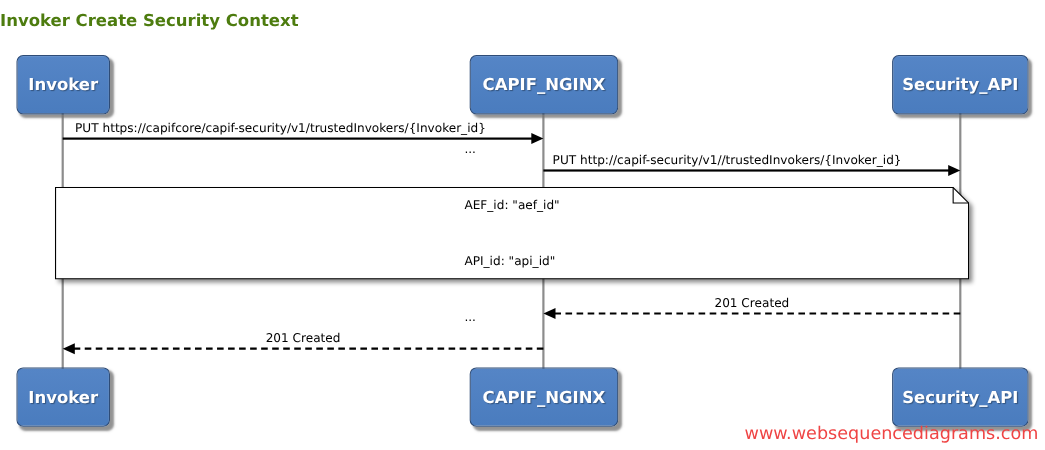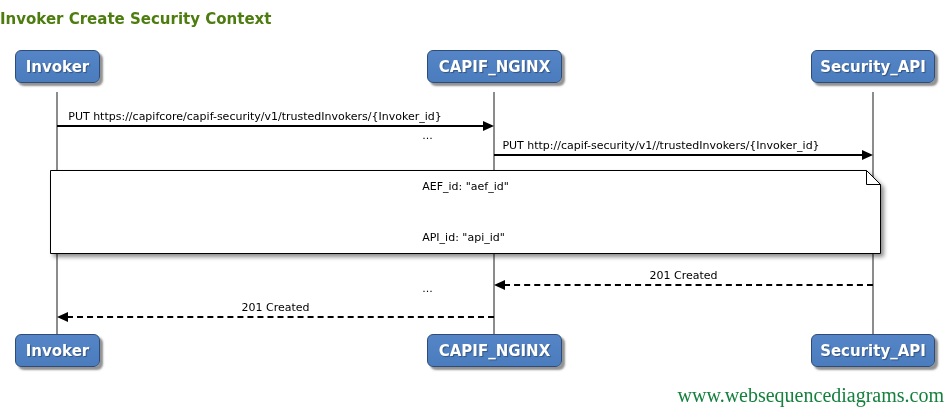--- a/index.html
+++ b/index.html
@@ -26,21 +26,21 @@
   }
   .lifeline {
     position: absolute;
     top: 92px;
     height: 244px;
     width: 2px;
     background: var(--lifeline, #8c8c8c);
   }
   .actor-box {
     position: absolute;
-    height: 33px;
+    height: 54px;
     background: linear-gradient(to bottom, #5585c6, var(--actor-fill, #4a7cbe));
     border: 1px solid var(--actor-border, #2e4c77);
     border-radius: 6px;
     box-shadow: 3px 3px 2px rgba(110,110,110,0.75);
     color: var(--actor-text, #ffffff);
     font-size: 15px;
     font-weight: bold;
     display: flex;
     align-items: center;
     justify-content: center;
@@ -98,23 +98,22 @@
     font-size: 11px;
     line-height: 17px;
     color: #000;
     text-align: left;
     white-space: pre;
   }
   .footer {
     position: absolute;
     right: 6px;
     top: 384px;
-    font-size: 20px;
-    color: #15803d;
-    font-family: Liberation Serif, serif;
+    font-size: 16px;
+    color: #ef4444;
   }
 </style>
 </head>
 <body>
 
 <div id="canvas">
 
   <div class="title">Invoker Create Security Context</div>
 
   <div class="lifeline" style="left:56px"></div>

